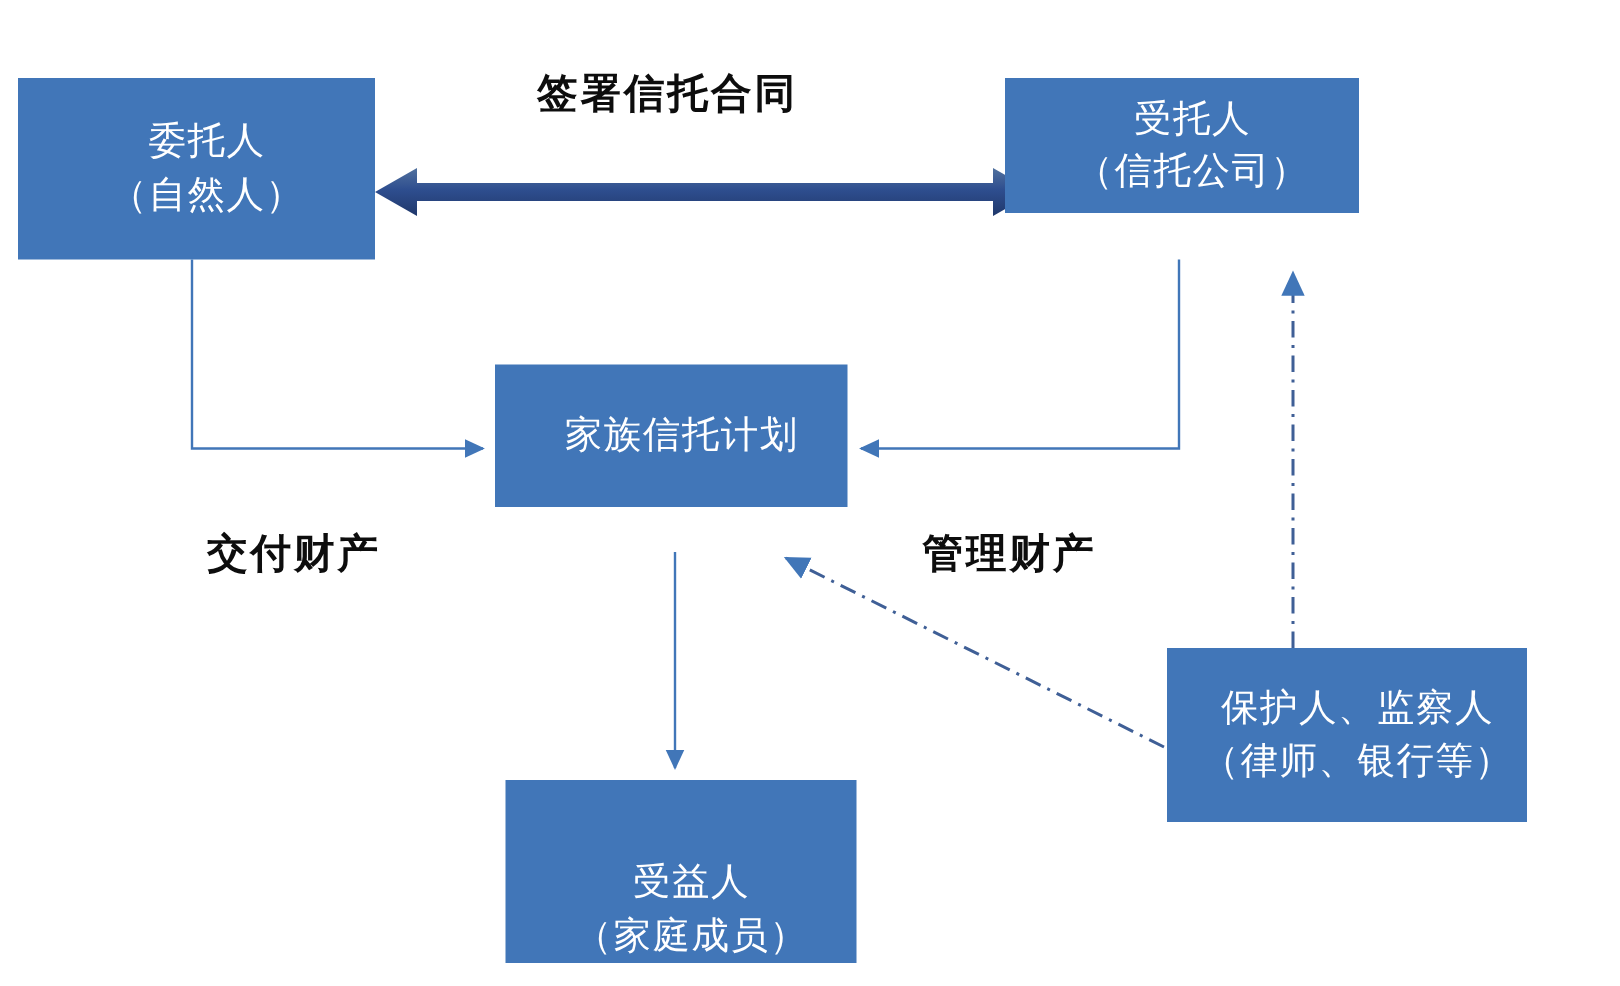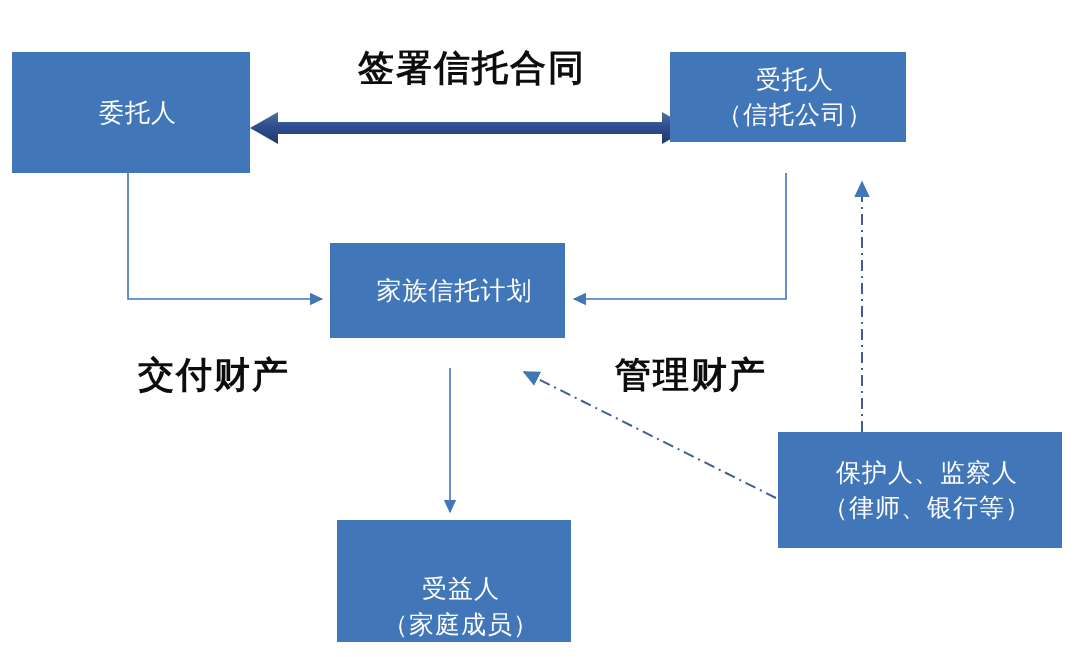--- a/index.html
+++ b/index.html
@@ -32,21 +32,21 @@
     font-weight: 500;
     letter-spacing: 1px;
     padding-left: 14px;
   }
   .node .line2 { display: block; }
 
   .flowlabel {
     position: absolute;
     color: #0d0d0d;
     font-weight: bold;
-    font-size: 36px;
+    font-size: 27px;
     letter-spacing: 2px;
     white-space: nowrap;
   }
 
   svg.edges {
     position: absolute;
     left: 0;
     top: 0;
     width: 1080px;
     height: 657px;
@@ -93,37 +93,38 @@
       <path d="M776,498 L524,372" fill="none" stroke="#3f5f96" stroke-width="2" stroke-dasharray="11 5 2 5" marker-end="url(#arrowDash)"></path>
     </g>
 
     <g>
       <path d="M862,432 L862,182" fill="none" stroke="#3f5f96" stroke-width="2" stroke-dasharray="11 5 2 5" marker-end="url(#arrowDash)"></path>
     </g>
   </svg>
 
   <div class="node" style="left:12px; top:52px; width:238px; height:121px;">
     <span>委托人</span>
+    <span class="line2">（自然人）</span>
   </div>
 
   <div class="node" style="left:670px; top:52px; width:236px; height:90px;">
     <span>受托人</span>
     <span class="line2">（信托公司）</span>
   </div>
 
   <div class="node" style="left:330px; top:243px; width:235px; height:95px;">
     <span>家族信托计划</span>
   </div>
 
   <div class="node" style="left:337px; top:520px; width:234px; height:122px;justify-content:flex-end;">
     <span>受益人</span>
     <span class="line2">（家庭成员）</span>
   </div>
 
-  <div class="node" style="left:778px; top:432px; width:284px; height:116px;">
+  <div class="node" style="left:778px; top:432px; width:240px; height:116px;">
     <span>保护人、监察人</span>
     <span class="line2">（律师、银行等）</span>
   </div>
 
   <div class="flowlabel" style="left:358px; top:44px;">签署信托合同</div>
 
   <div class="flowlabel" style="left:615px; top:351px;">管理财产</div>
 
   <div class="flowlabel" style="left:138px; top:351px;">交付财产</div>
 

